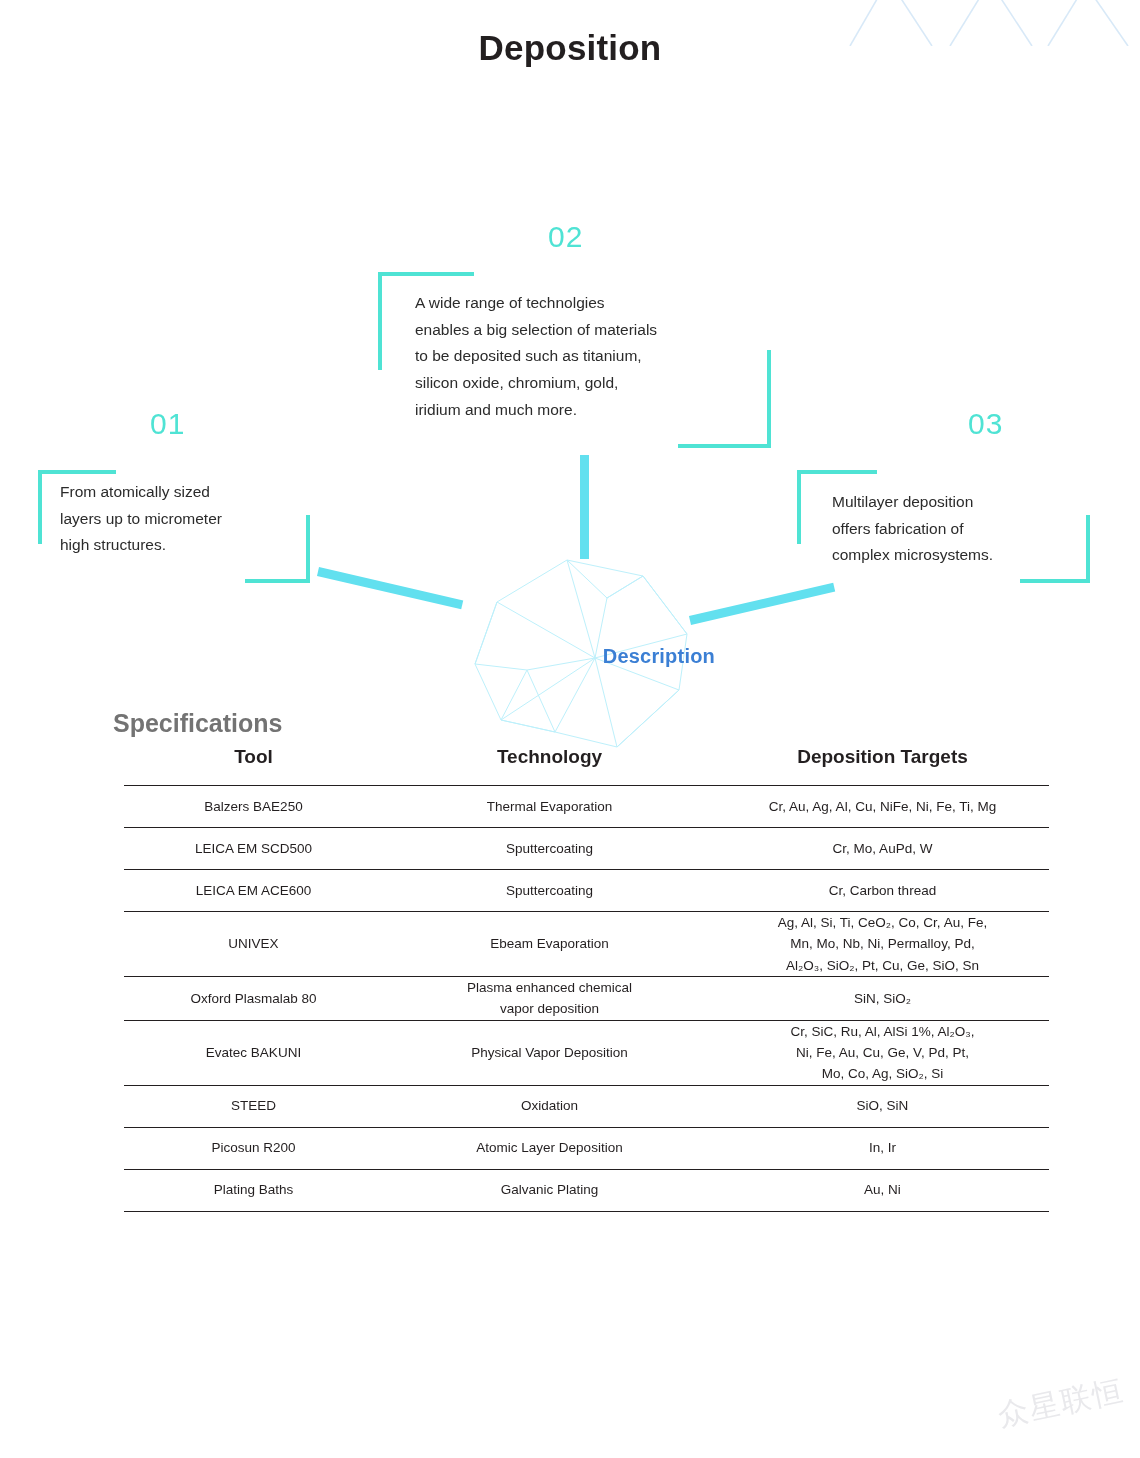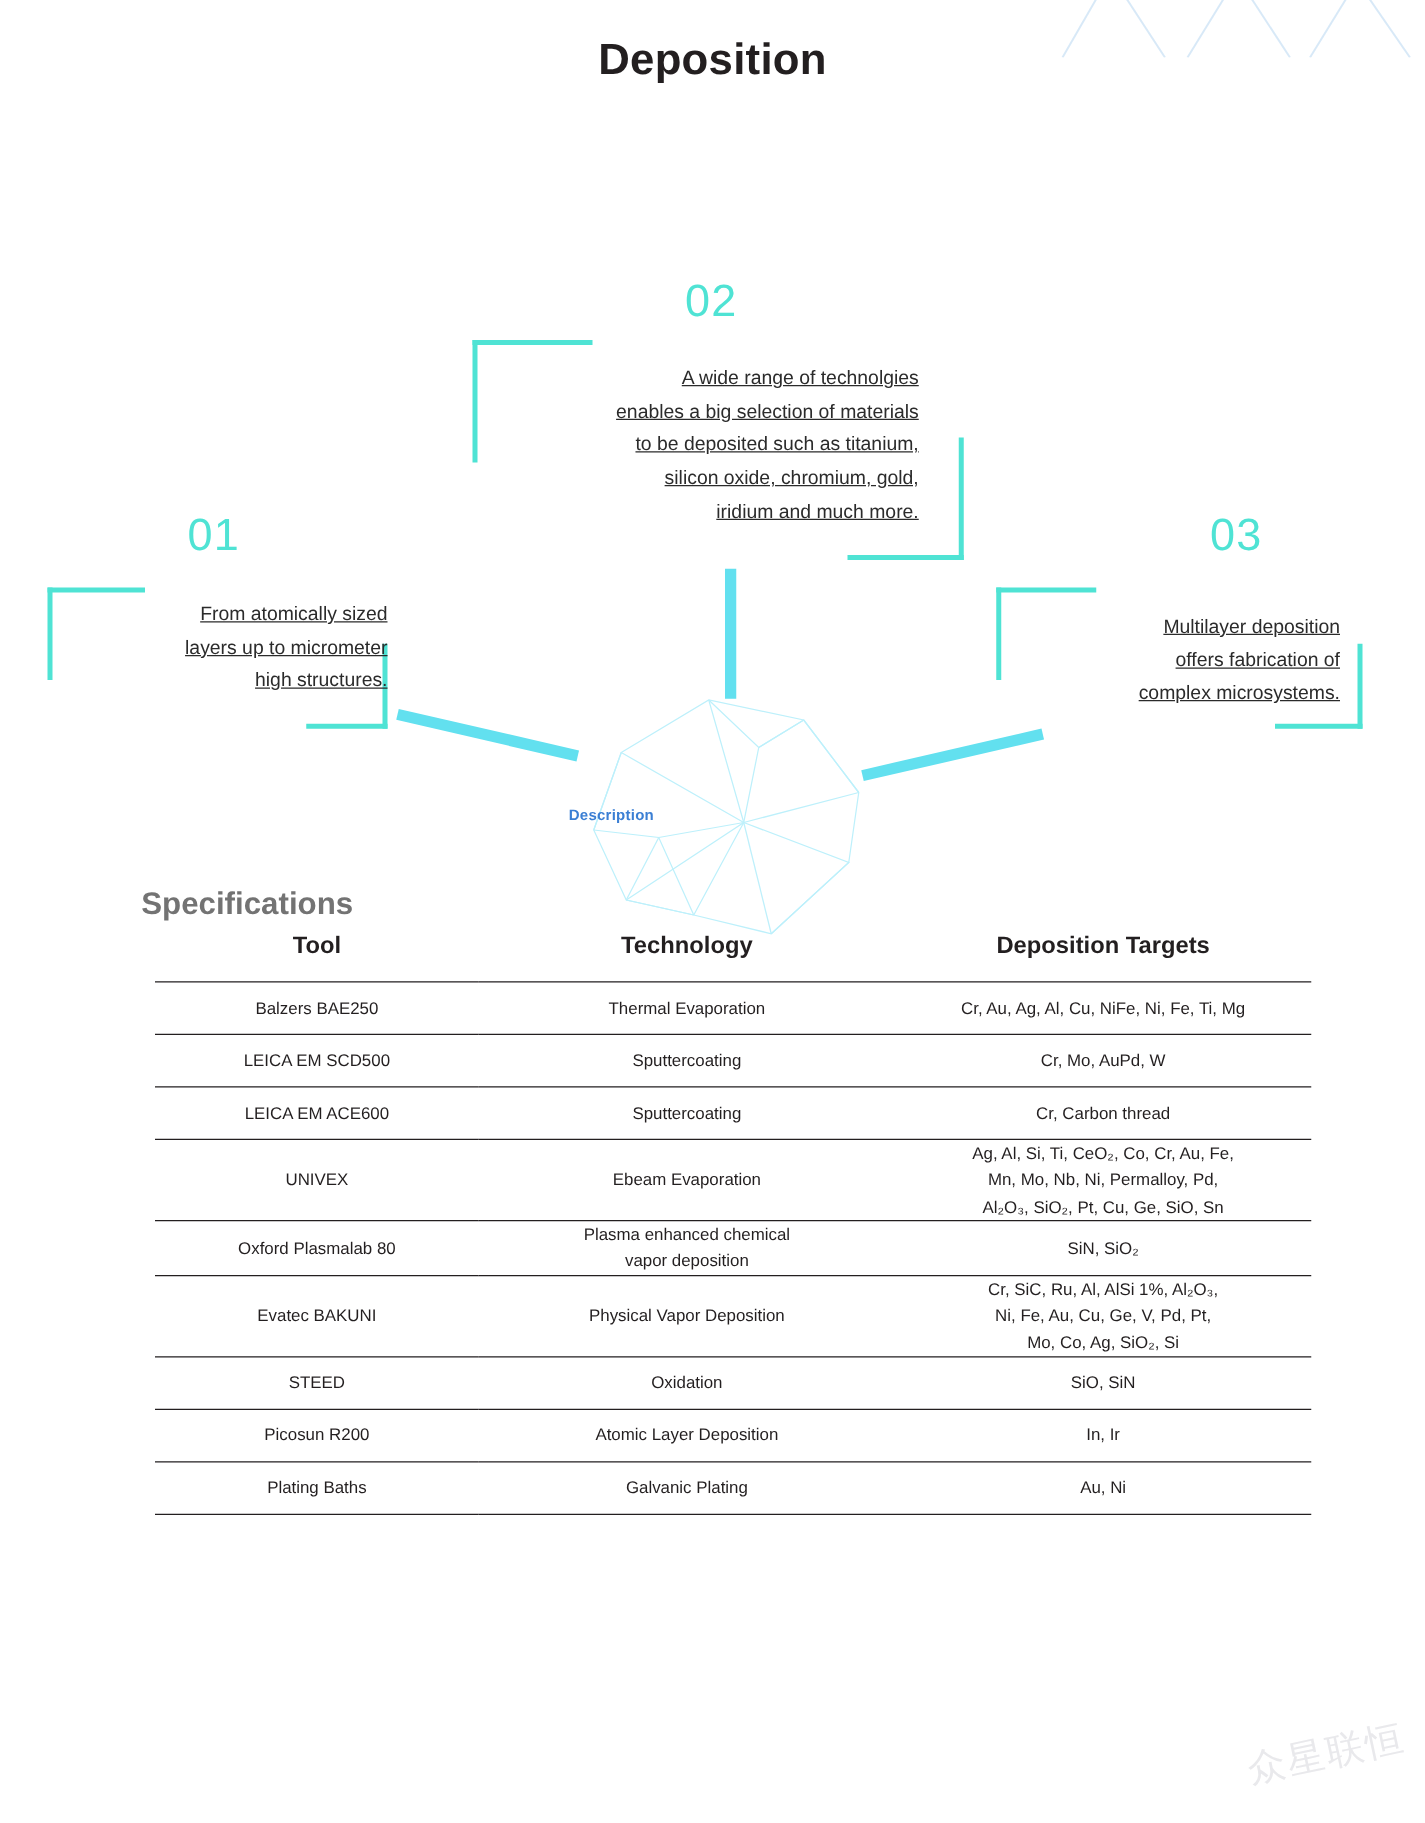--- a/index.html
+++ b/index.html
@@ -43,37 +43,36 @@
   .info-area {
     position: absolute;
     top: 100px;
     left: 0;
     width: 1140px;
     height: 560px;
   }
 
   .num {
     position: absolute;
-    font-size: 36px;
+    font-size: 30px;
     color: #4fe3d4;
     font-weight: 400;
     letter-spacing: 1px;
   }
   .num-01 { left: 150px;  top: 307px; }
   .num-02 { left: 548px;  top: 120px; }
   .num-03 { left: 928px;  top: 307px; margin-left: 40px; }
 
   .blurb {
     position: absolute;
     font-size: 15.5px;
     line-height: 1.72;
-    text-align: right;
+    text-align: left;
     color: #2b2b2b;
     white-space: pre-line;
-    text-decoration: underline;
   }
   .blurb-01 { left: 60px;  top: 379px; width: 250px; }
   .blurb-02 { left: 415px; top: 190px; width: 320px; }
   .blurb-03 { left: 832px; top: 389px; width: 240px; }
 
   
   .bracket {
     position: absolute;
     border-color: #4fe3d4;
     border-style: solid;
@@ -120,22 +119,22 @@
     top: 440px;
     width: 260px;
     height: 215px;
   }
 
   .desc-label {
     position: absolute;
     left: 455px;
     top: 545px;
     width: 260px;
-    text-align: left;
-    font-size: 12px;
+    text-align: right;
+    font-size: 20px;
     font-weight: bold;
     color: #3b7fd4;
     letter-spacing: 0.2px;
   }
 
   
   .spec-title {
     position: absolute;
     left: 113px;
     top: 670px;

